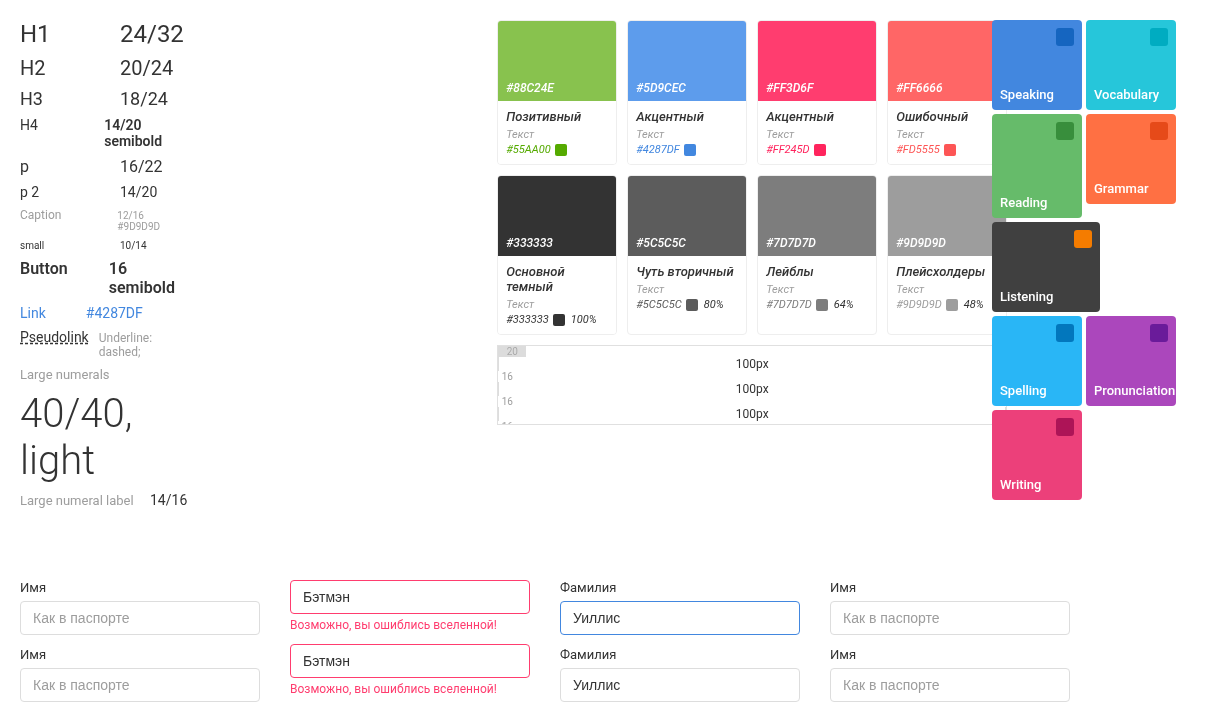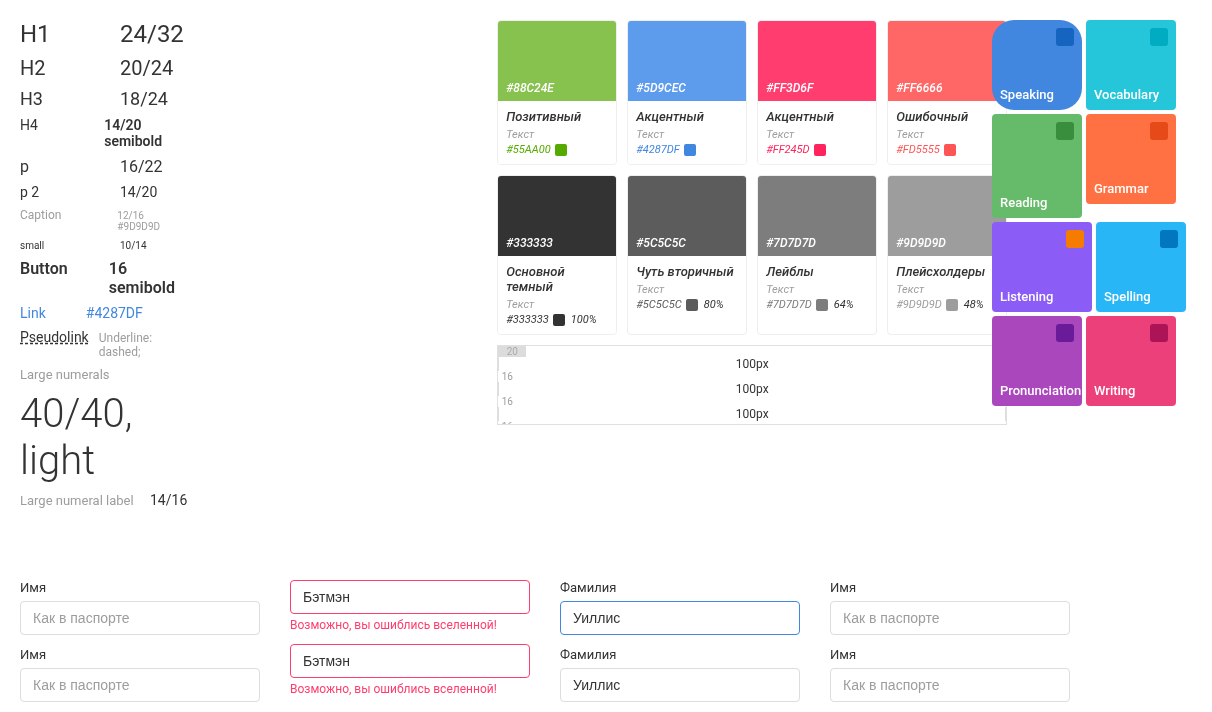--- a/index.html
+++ b/index.html
@@ -246,41 +246,41 @@
         <div style="flex:1;border-left:1px solid #ddd;border-right:1px solid #ddd;display:flex;align-items:center;justify-content:center;font-size:12px;">100px</div>
         <div style="width:18px;display:flex;align-items:center;justify-content:center;font-size:10px;color:#9D9D9D;">16</div>
         <div style="flex:1;border-left:1px solid #ddd;border-right:1px solid #ddd;display:flex;align-items:center;justify-content:center;font-size:12px;">100px</div>
         <div style="width:28px;background:#bbb;opacity:0.5;display:flex;align-items:center;justify-content:center;font-size:10px;color:#555;">20</div>
       </div>
     </div>
 
     <div class="right-panel">
       <div class="skills-grid">
 
-        <div class="skill-tile" style="background:#4287DF;width:90px;height:90px;border-radius:22px;">
+        <div class="skill-tile" style="background:#4287DF;width:90px;height:90px;">
           <div class="skill-dot" style="background:#1565C0;"></div>
           <span class="skill-tile-label">Speaking</span>
         </div>
 
         <div class="skill-tile" style="background:#26C6DA;width:90px;height:90px;">
           <div class="skill-dot" style="background:#00ACC1;"></div>
           <span class="skill-tile-label">Vocabulary</span>
         </div>
 
         <div class="skill-tile" style="background:#66BB6A;width:90px;height:104px;">
           <div class="skill-dot" style="background:#388E3C;"></div>
           <span class="skill-tile-label">Reading</span>
         </div>
 
         <div class="skill-tile" style="background:#FF7043;width:90px;height:90px;">
           <div class="skill-dot" style="background:#E64A19;"></div>
           <span class="skill-tile-label">Grammar</span>
         </div>
 
-        <div class="skill-tile" style="background:#8b5cf6;width:100px;height:90px;">
+        <div class="skill-tile" style="background:#404040;width:108px;height:90px;">
           <div class="skill-dot" style="background:#F57C00;"></div>
           <span class="skill-tile-label">Listening</span>
         </div>
 
         <div class="skill-tile" style="background:#29B6F6;width:90px;height:90px;">
           <div class="skill-dot" style="background:#0277BD;"></div>
           <span class="skill-tile-label">Spelling</span>
         </div>
 
         <div class="skill-tile" style="background:#AB47BC;width:90px;height:90px;">

